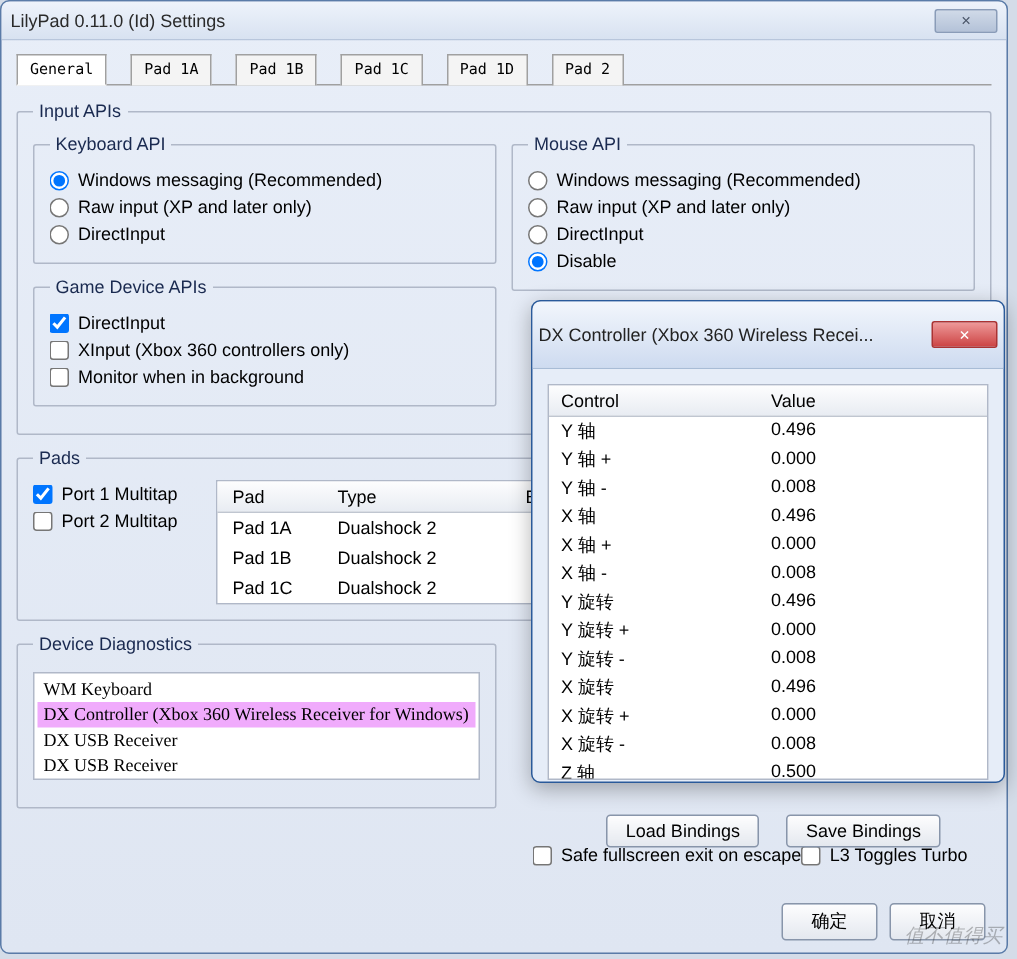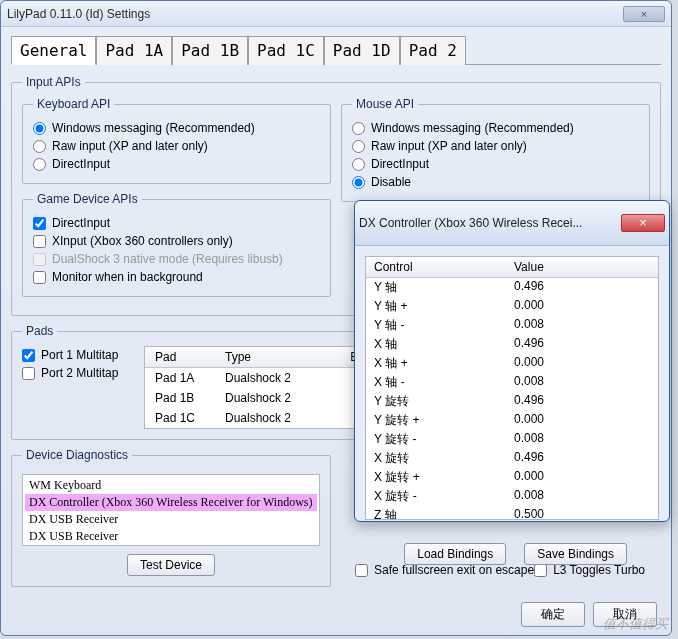--- a/index.html
+++ b/index.html
@@ -41,23 +41,23 @@
 .tabs {
   display: flex;
   border-bottom: 1px solid #a0a0a0;
   margin-bottom: 10px;
 }
 .tab {
   padding: 4px 8px;
   border: 1px solid #a0a0a0;
   border-bottom: none;
   background: #f4f4f4;
-  margin-right: 0;
+  margin-right: 16px;
   font-family: "SimSun", monospace;
-  font-size: 16px;
+  font-size: 10px;
   position: relative;
   top: 1px;
 }
 .tab.active {
   background: #fff;
   border-bottom: 1px solid #fff;
 }
 .panel {
   background: transparent;
   display: flex;
@@ -254,24 +254,20 @@
           </fieldset>
           <fieldset>
             <legend>Game Device APIs</legend>
             <label class="opt-row">
                 <input type="checkbox" checked="" style="">
                 <span>DirectInput</span>
               </label>
             <label class="opt-row">
                 <input type="checkbox" style="">
                 <span>XInput (Xbox 360 controllers only)</span>
-              </label>
-            <label class="opt-row disabled">
-                <input type="checkbox" disabled="" style="">
-                <span>DualShock 3 native mode (Requires libusb)</span>
               </label>
             <label class="opt-row">
                 <input type="checkbox" style="">
                 <span>Monitor when in background</span>
               </label>
           </fieldset>
         </div>
         <div class="col">
           <fieldset>
             <legend>Mouse API</legend>
@@ -336,21 +332,20 @@
 
     <fieldset style="width:320px;">
       <legend>Device Diagnostics</legend>
       <div class="diag-list">
         <div>WM Keyboard</div>
         <div class="selected">DX Controller (Xbox 360 Wireless Receiver for Windows)</div>
         <div>DX USB Receiver</div>
         <div>DX USB Receiver</div>
       </div>
       <div class="btn-row">
-        <button class="win-btn">Test Device</button>
       </div>
     </fieldset>
   </div>
 
   <div class="bottom-opts">
     <label class="opt-row">
         <input type="checkbox" style="">
         <span>Safe fullscreen exit on escape</span>
       </label>
     <label class="opt-row">

